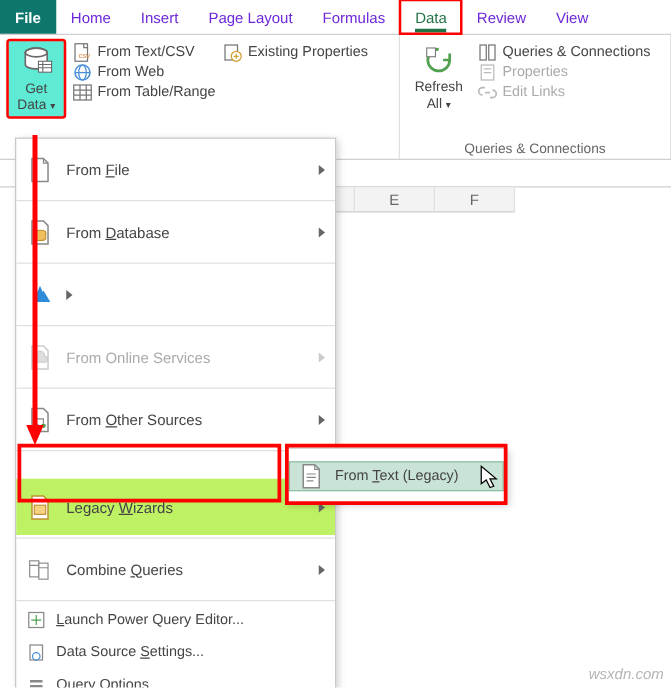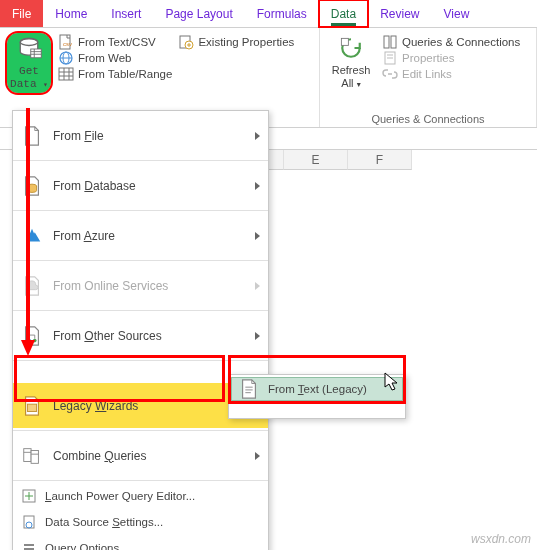--- a/index.html
+++ b/index.html
@@ -22,23 +22,23 @@
     border-bottom: 1px solid #d0d0d0;
     background: #fff;
   }
   .tab {
     padding: 0 12px;
     line-height: 28px;
     color: #6d28d9;
     cursor: pointer;
   }
   .tab.file {
-    background: #ef4444;
+    background: #0f766e;
     color: #fff;
-    font-weight: 400;
+    font-weight: 700;
   }
   .tab.active {
     color: #217346;
     font-weight: 500;
   }
   .tab.active .underline {
     display: block;
     height: 3px;
     background: #217346;
     margin-top: -5px;
@@ -74,24 +74,23 @@
     width: 46px;
     text-align: center;
     font-size: 11px;
     line-height: 13px;
     padding: 2px;
     cursor: pointer;
   }
   .vbtn .ic { width: 28px; height: 28px; margin-bottom: 2px; }
   .get-data-btn {
     border: 1px solid #9fd3b5;
-    background: #22c55e;
-    border-radius: 12px;
+    background: #5eead4;
+    border-radius: 2px;
     position: relative;
-    font-family: Liberation Mono, monospace;
   }
   .small-cmds { display: flex; flex-direction: column; gap: 0; padding-top: 2px; }
   .scmd { display: flex; align-items: center; gap: 4px; font-size: 11.5px; color: #444; cursor: pointer; }
   .scmd.dis { color: #aaa; cursor: default; }
   .scmd .mic { width: 16px; height: 16px; flex-shrink: 0; }
   .refresh-btn { width: 50px; }
 
   
   .fbar {
     display: flex;
@@ -145,44 +144,44 @@
   }
   .mitem {
     display: flex;
     align-items: center;
     height: 45px;
     padding: 0 8px;
     position: relative;
     cursor: pointer;
   }
   .mitem.small { height: 26px; font-size: 11.5px; align-items: center; }
-  .mitem.sel { background: #fde047; margin-top: 22px; }
+  .mitem.sel { background: #bef264; margin-top: 22px; }
   .mitem .mic2 { width: 22px; height: 22px; margin-right: 10px; flex-shrink: 0; }
   .mitem.small .mic2 { width: 16px; height: 16px; margin-right: 8px; }
   .mitem .lbl { flex: 1; }
   .mitem.dis .lbl { color: #aaa; }
   .mitem .arrow {
     width: 0; height: 0; border-top: 4px solid transparent;
     border-bottom: 4px solid transparent; border-left: 5px solid #666;
   }
   .mitem.dis .arrow { border-left-color: #ccc; }
   .msep { height: 1px; background: #e0e0e0; margin: 2px 0; }
   .underline-letter { text-decoration: underline; }
 
   
   .submenu {
     position: absolute;
-    top: 374px; left: 228px;
+    top: 358px; left: 228px;
     width: 178px; height: 45px;
     background: #fff;
     border: 1px solid #c8c8c8;
     box-shadow: 2px 2px 6px rgba(0,0,0,0.2);
     z-index: 10;
     display: flex;
-    align-items: flex-start;
+    align-items: center;
     padding: 2px;
   }
   .subitem {
     flex: 1;
     display: flex; align-items: center;
     background: #c9e3d6;
     border: 1px solid #8fbfa3;
     padding: 0 6px;
     gap: 8px;
     font-size: 11.5px;
@@ -362,21 +361,20 @@
         <path d="M7 12 v5 a5 2 0 0 0 10 0 v-5" fill="#f0c060" stroke="#c09030"></path>
       </svg>
     <span class="lbl">From <span class="underline-letter">D</span>atabase</span>
     <span class="arrow"></span>
   </div>
   <div class="msep"></div>
   <div class="mitem">
     <svg class="mic2" viewBox="0 0 24 24">
         <path d="M6 18 L12 4 L18 18 Z M10 18 L15 8 L21 18 Z" fill="#2e8bd8"></path>
       </svg>
-    <span class="lbl">From <span class="underline-letter">A</span>zure</span>
     <span class="arrow"></span>
   </div>
   <div class="msep"></div>
   <div class="mitem dis">
     <svg class="mic2" viewBox="0 0 24 24">
         <path d="M5 2 h10 l4 4 v16 h-14 z" fill="#fff" stroke="#ccc" stroke-width="1.3"></path>
         <path d="M8 16 a3 3 0 0 1 0-6 a4 4 0 0 1 8 1 a2.5 2.5 0 0 1 0 5 z" fill="#ddd" stroke="#ccc"></path>
       </svg>
     <span class="lbl">From Online Services</span>
     <span class="arrow"></span>

